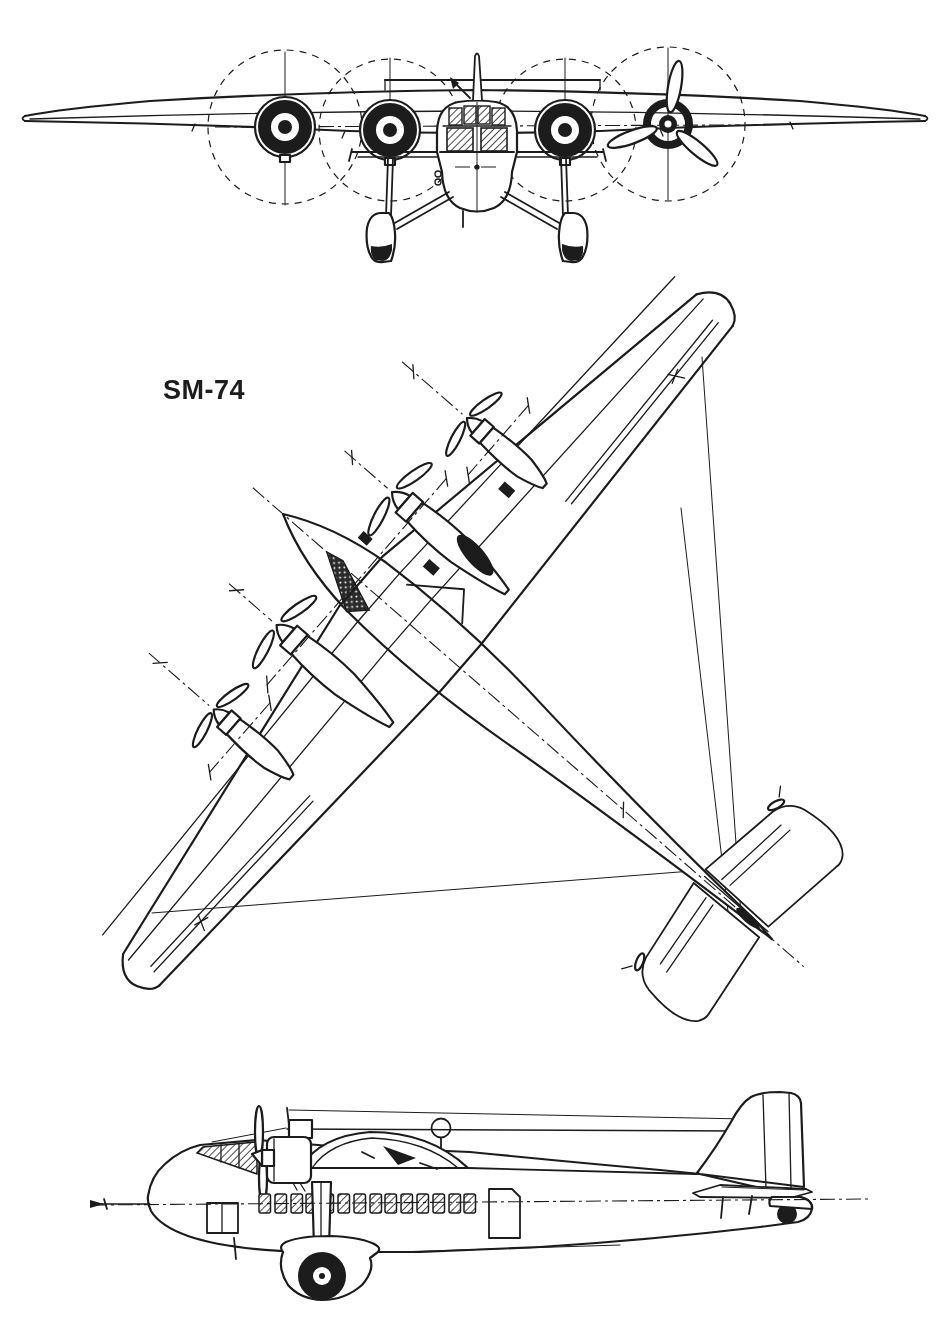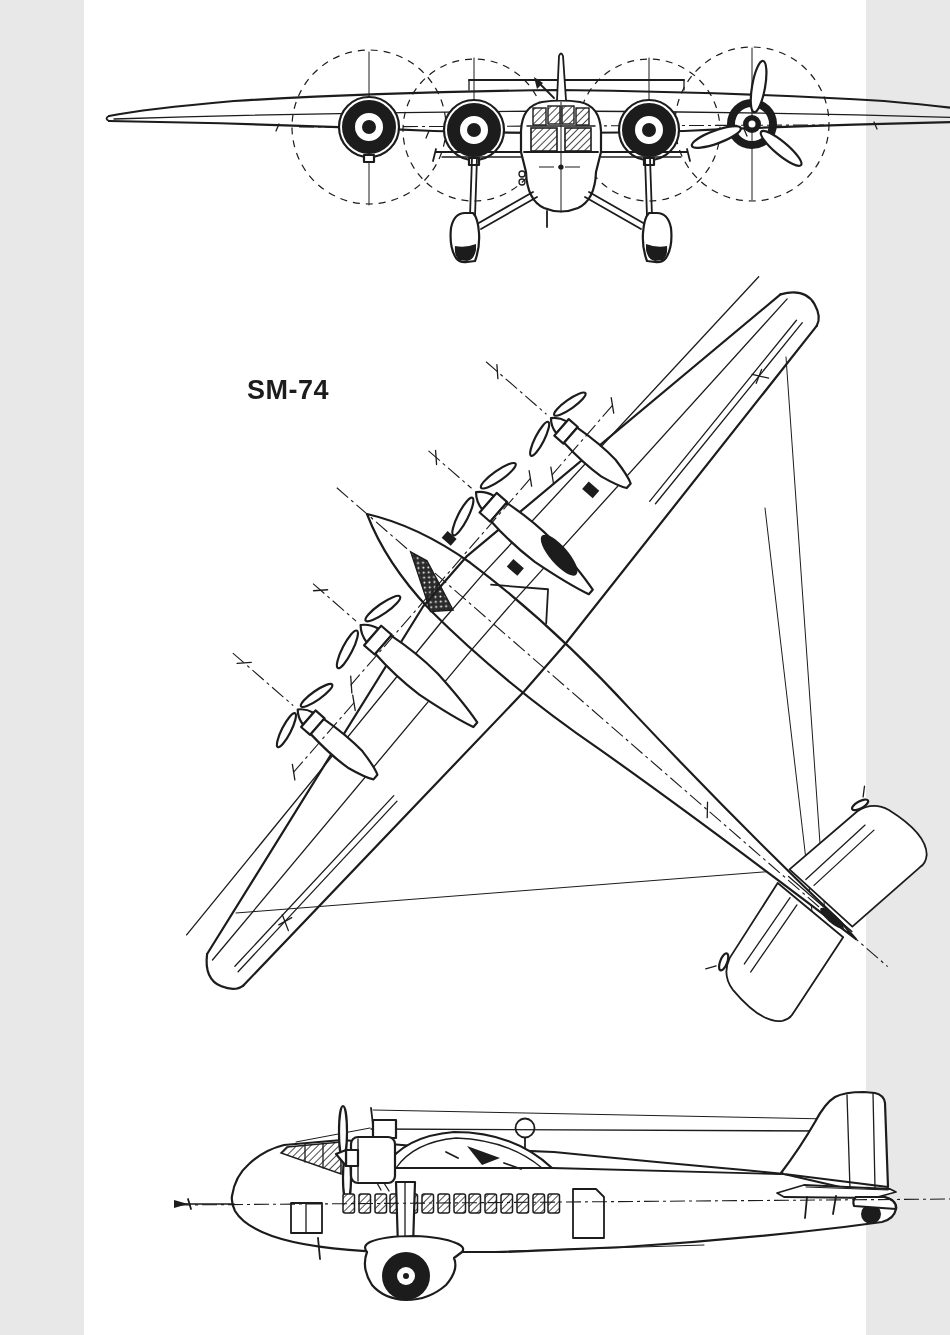--- a/index.html
+++ b/index.html
@@ -1,16 +1,16 @@
 <!DOCTYPE html>
 <html><head>
 <meta charset="utf-8">
 <style>
   html,body{margin:0;padding:0;background:#e8e8e8;}
-  .page{width:782px;height:1335px;background:#ffffff;position:relative;margin:0 auto;
+  .page{width:950px;height:1335px;background:#ffffff;position:relative;margin:0 auto;
         font-family:"Liberation Sans", sans-serif;}
   svg{display:block}
   
   .s22{stroke:#1c1c1c;stroke-width:2.2;fill:none;stroke-linecap:round;stroke-linejoin:round}
   .s18{stroke:#1c1c1c;stroke-width:1.8;fill:none;stroke-linecap:round;stroke-linejoin:round}
   .s13{stroke:#1c1c1c;stroke-width:1.3;fill:none;stroke-linecap:round}
   .s10{stroke:#1c1c1c;stroke-width:1;fill:none;stroke-linecap:round}
   .wfill{fill:#ffffff;stroke:#1c1c1c;stroke-width:2.2;stroke-linejoin:round}
   .wfill18{fill:#ffffff;stroke:#1c1c1c;stroke-width:1.8;stroke-linejoin:round}
   .ink{fill:#1c1c1c;stroke:none}

